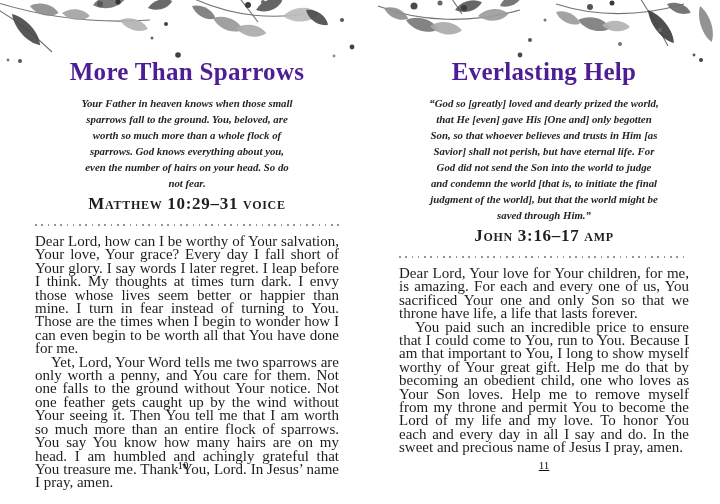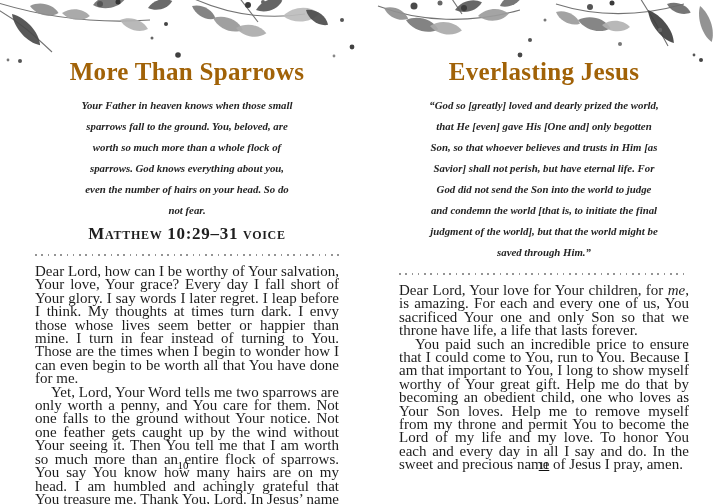--- a/index.html
+++ b/index.html
@@ -8,39 +8,39 @@
     background:#ffffff;
     font-family:"Liberation Serif", serif;
     color:#1c1c1c;
   }
   .deco{position:absolute;top:0;left:0;width:720px;height:66px;}
   .page{position:absolute;top:57px;}
   .page-left{left:35px;width:304px;}
   .page-right{left:399px;width:290px;}
   .title{
     text-align:center;font-size:25px;line-height:30px;font-weight:600;
-    letter-spacing:.3px;margin:0 0 8px;color:#a16207;
+    letter-spacing:.3px;margin:0 0 8px;color:#4c1d95;
   }
   .scripture{
-    font-style:italic;font-weight:600;font-size:10.8px;line-height:21px;
+    font-style:italic;font-weight:600;font-size:10.8px;line-height:16px;
     text-align:center;margin:0 auto 3px;color:#242424;
   }
   .page-left .scripture{max-width:214px;}
   .page-right .scripture{max-width:232px;font-style:italic;}
   .reference{
     text-align:center;font-variant:small-caps;font-weight:600;
     font-size:17px;letter-spacing:.7px;margin:1px 0 0;color:#1f1f1f;
   }
   .dotted{
     height:2px;margin:10px 0 9px;
     background-image:repeating-linear-gradient(to right,#949494 0 1.6px,transparent 1.6px 6.3px);
   }
   .prayer p{margin:0;font-size:15px;line-height:13.4px;text-align:justify;color:#1d1d1d;}
   .prayer p + p{text-indent:16px;}
-  .em-italic{font-style:italic;}
+  .em-italic{}
   .pagenum{position:absolute;top:459px;font-size:11px;text-align:center;color:#111;}
   .pagenum-left{left:31px;width:304px;}
   .pagenum-right{left:399px;width:290px;text-decoration:underline;}
 </style>
 </head>
 <body>
 
 <svg class="deco" viewBox="0 0 720 66" aria-hidden="true">
   <defs>
     <path id="lf" d="M0 0 C8 -7 21 -7 28 0 C21 7 8 7 0 0 Z"></path>
@@ -129,22 +129,23 @@
   <div class="scripture">Your Father in heaven knows when those small sparrows fall to the ground. You, beloved, are worth so much more than a whole flock of sparrows. God knows everything about you, even the number of hairs on your head. So do not fear.</div>
   <div class="reference">Matthew 10:29–31 voice</div>
   <div class="dotted"></div>
   <div class="prayer">
     <p>Dear Lord, how can I be worthy of Your salvation, Your love, Your grace? Every day I fall short of Your glory. I say words I later regret. I leap before I think. My thoughts at times turn dark. I envy those whose lives seem better or happier than mine. I turn in fear instead of turning to You. Those are the times when I begin to wonder how I can even begin to be worth all that You have done for me.</p>
     <p>Yet, Lord, Your Word tells me two sparrows are only worth a penny, and You care for them. Not one falls to the ground without Your notice. Not one feather gets caught up by the wind without Your seeing it. Then You tell me that I am worth so much more than an entire flock of sparrows. You say You know how many hairs are on my head. I am humbled and achingly grateful that You treasure me. Thank You, Lord. In Jesus’ name I pray, amen.</p>
   </div>
 </div>
 
 <div class="page page-right">
-  <h1 class="title">Everlasting Jesus</h1>
+  <h1 class="title">Everlasting Help</h1>
   <div class="scripture">“God so [greatly] loved and dearly prized the world, that He [even] gave His [One and] only begotten Son, so that whoever believes and trusts in Him [as Savior] shall not perish, but have eternal life. For God did not send the Son into the world to judge and condemn the world [that is, to initiate the final judgment of the world], but that the world might be saved through Him.”</div>
+  <div class="reference">John 3:16–17 amp</div>
   <div class="dotted"></div>
   <div class="prayer">
     <p><span>Dear Lord, Your love for Your children, for </span><span class="em-italic">me</span><span>, is amazing. For each and every one of us, You sacrificed Your one and only Son so that we throne have life, a life that lasts forever.</span></p>
     <p>You paid such an incredible price to ensure that I could come to You, run to You. Because I am that important to You, I long to show myself worthy of Your great gift. Help me do that by becoming an obedient child, one who loves as Your Son loves. Help me to remove myself from my throne and permit You to become the Lord of my life and my love. To honor You each and every day in all I say and do. In the sweet and precious name of Jesus I pray, amen.</p>
   </div>
 </div>
 
 <div class="pagenum pagenum-left">10</div>
 <div class="pagenum pagenum-right">11</div>
 

